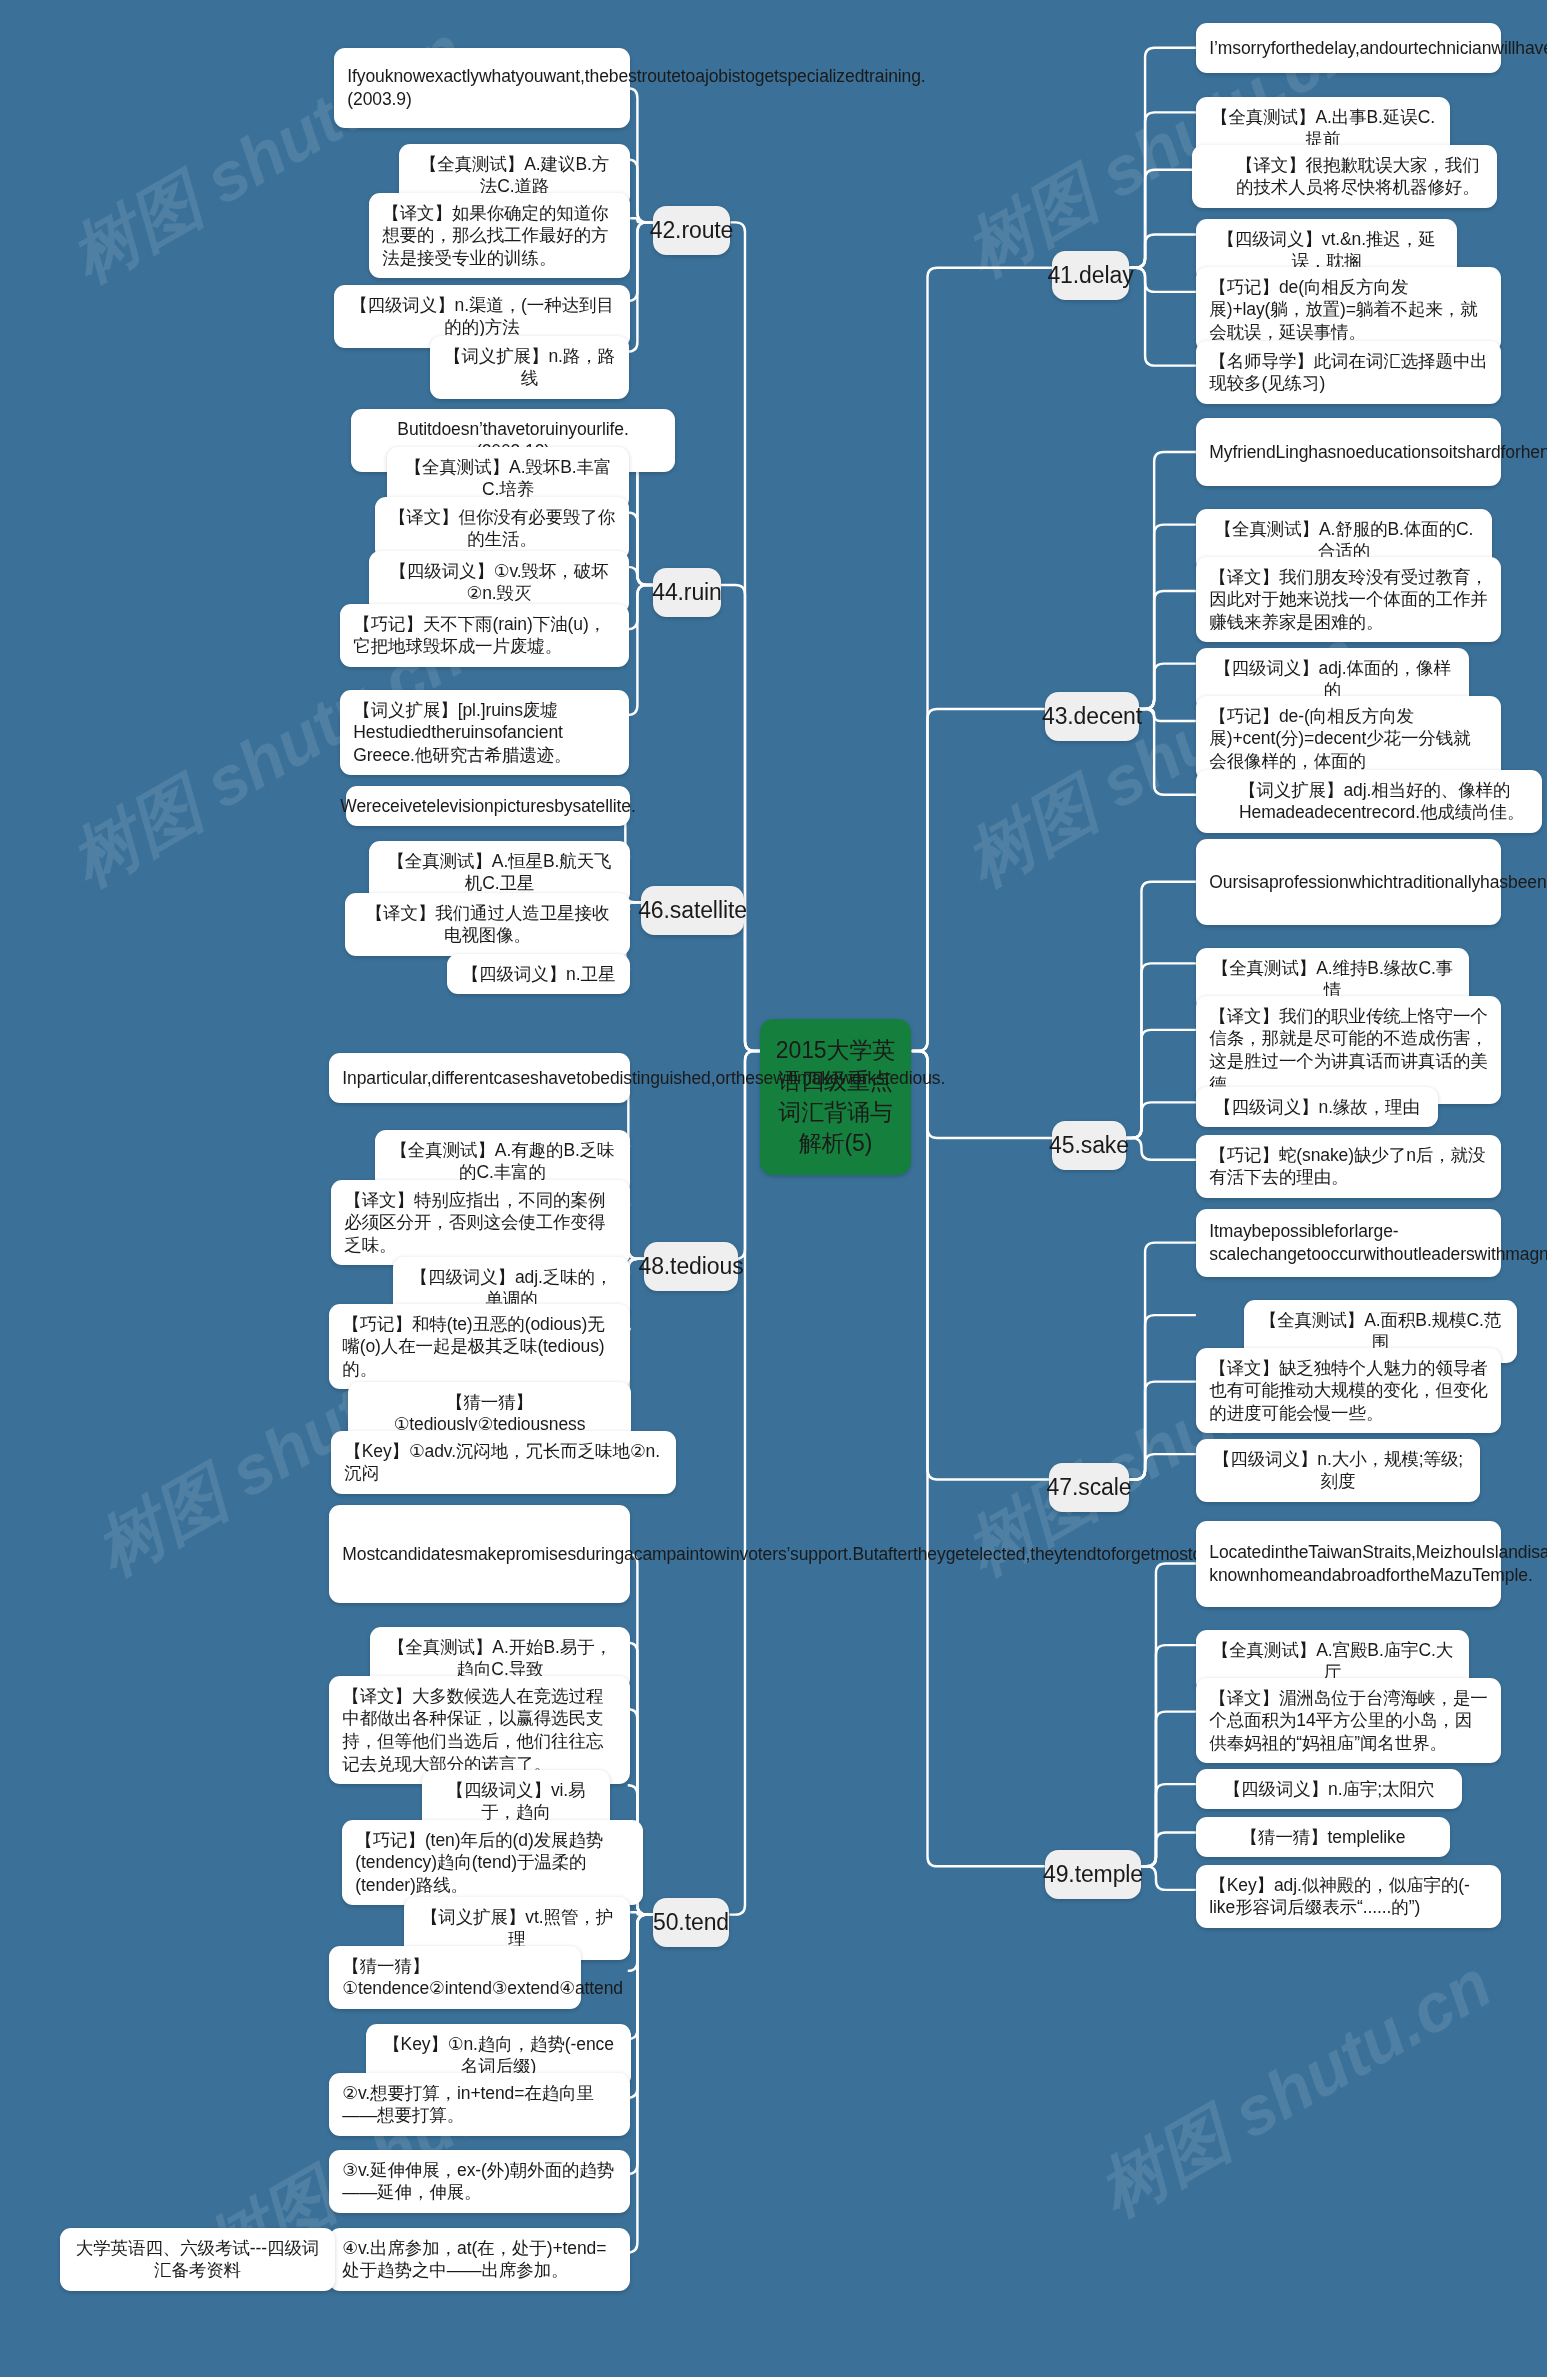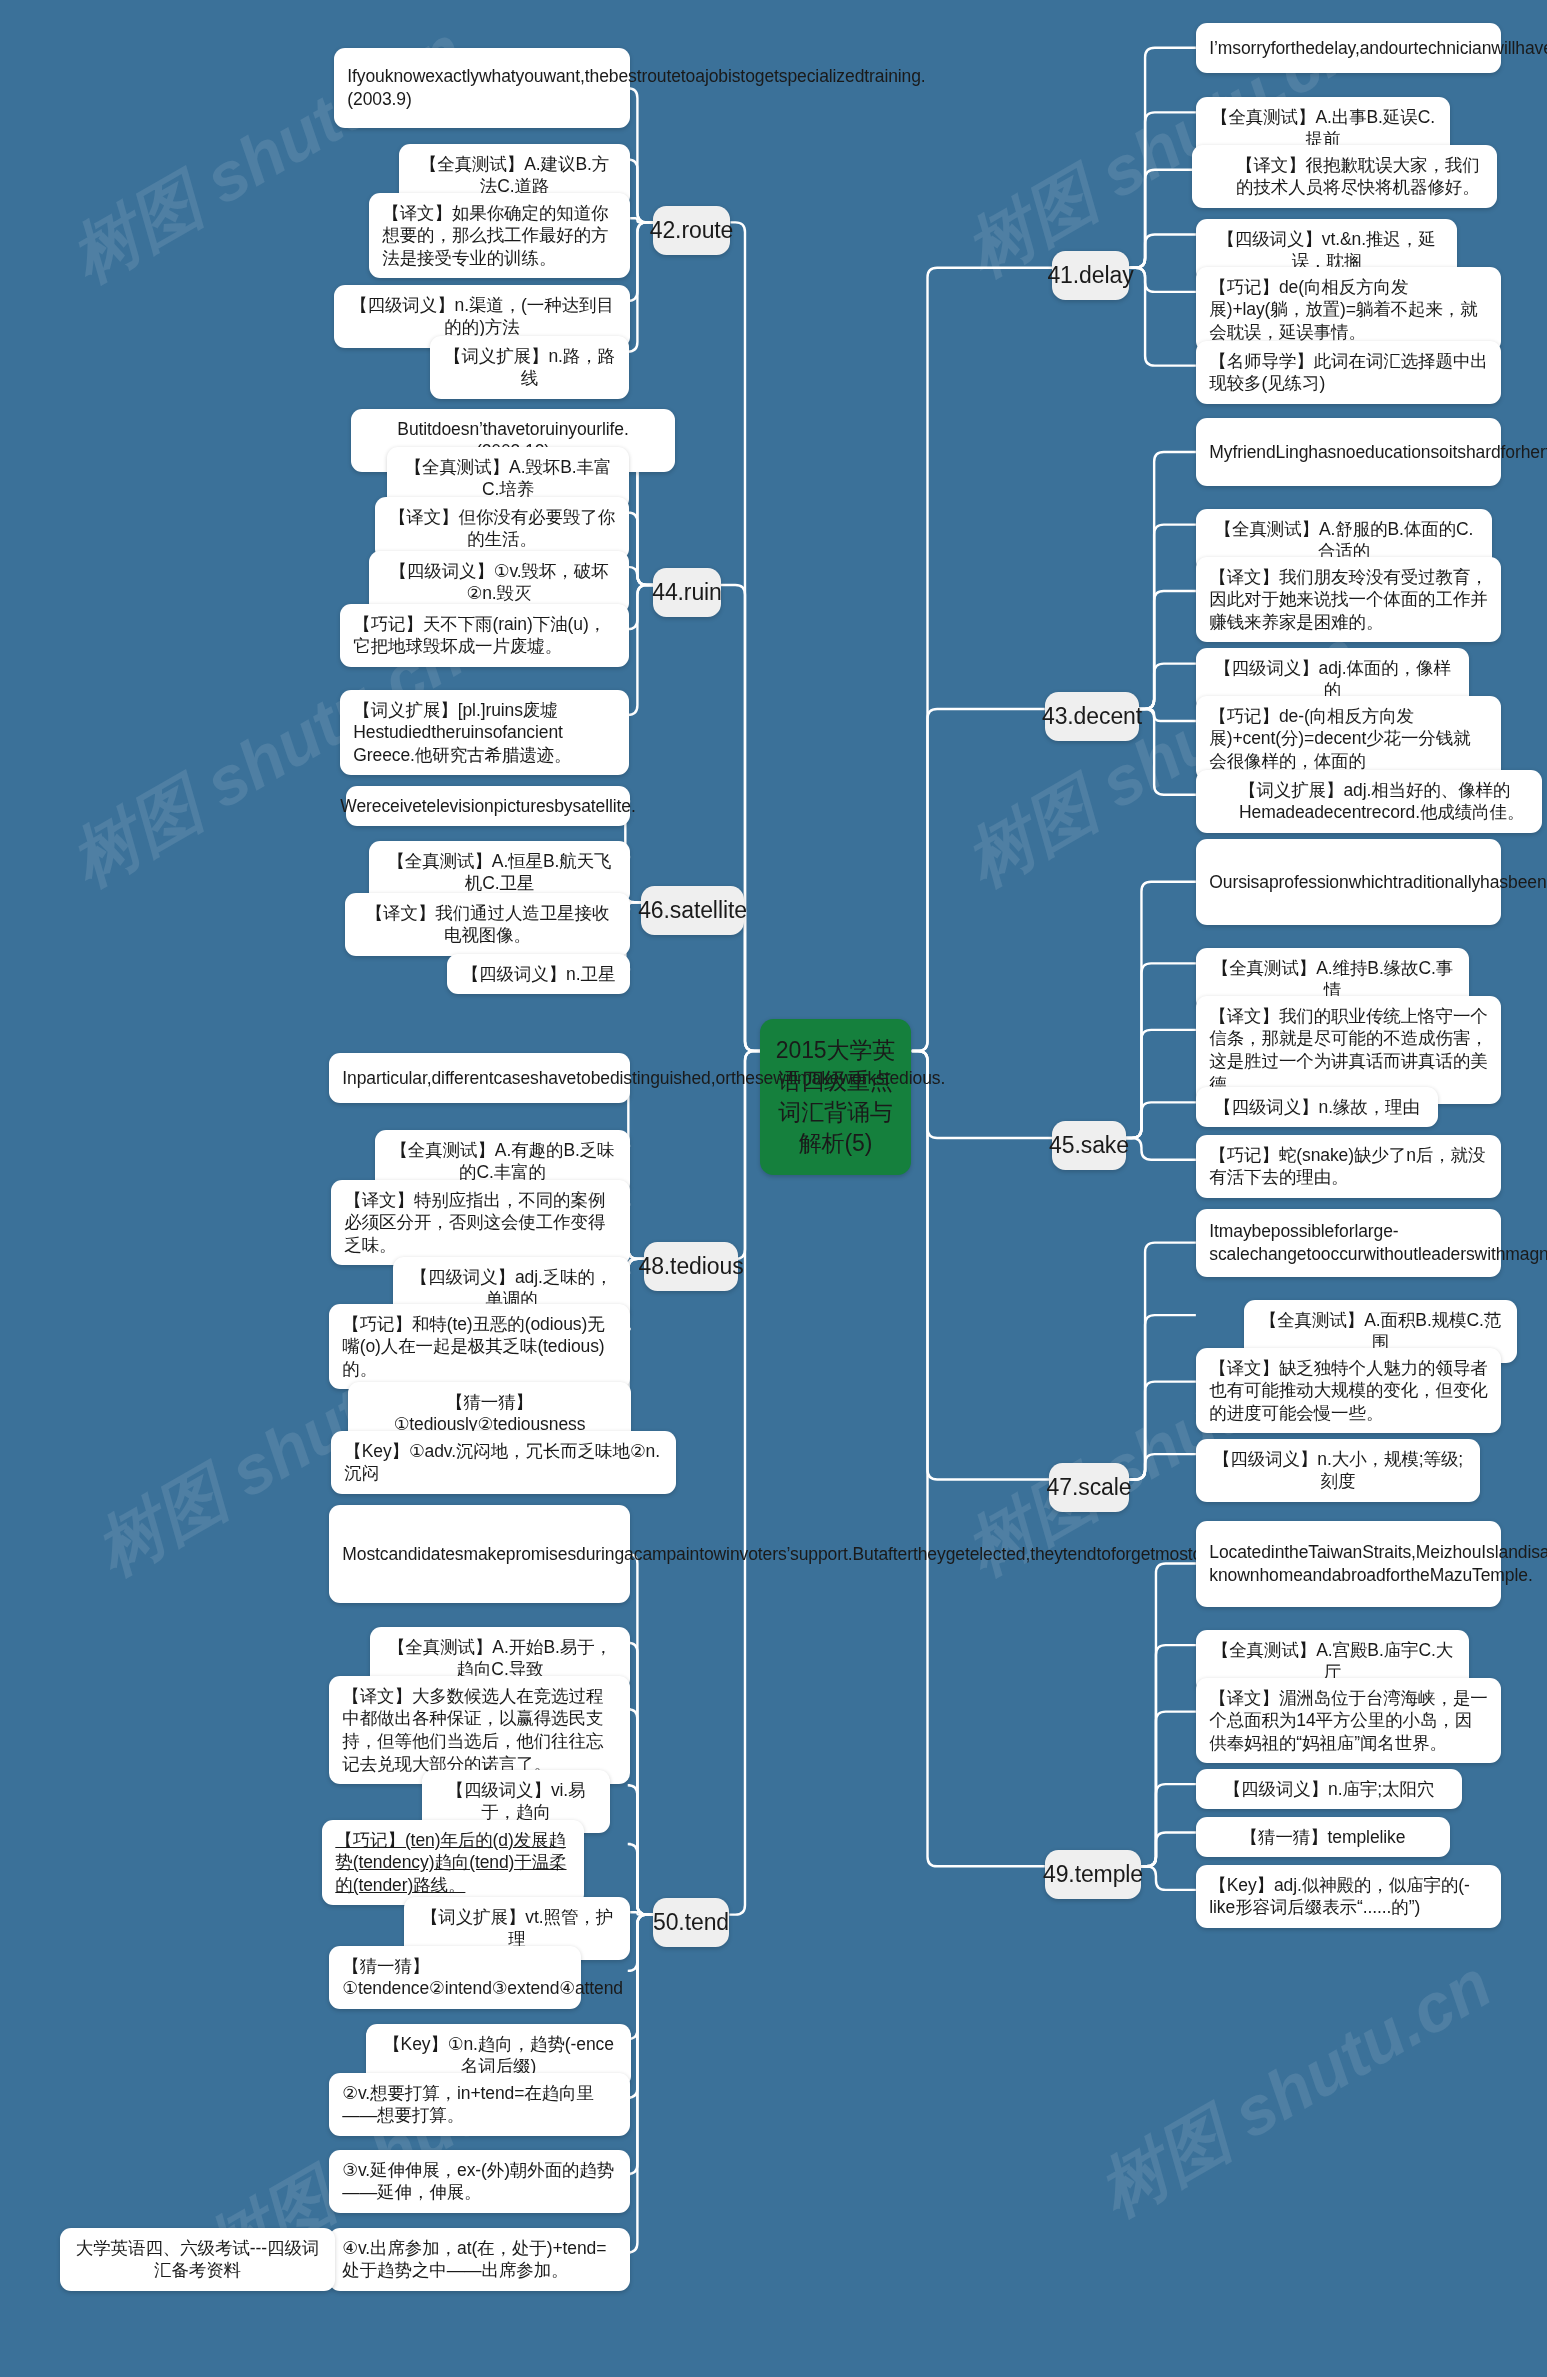--- a/index.html
+++ b/index.html
@@ -239,21 +239,21 @@
       </div>
       <div class="node leaf c" style="left: 370px; top: 1627px; width: 260px; min-height: 31px;">
         <span>【全真测试】A.开始B.易于，趋向C.导致</span>
       </div>
       <div class="node leaf l" style="left: 329px; top: 1676px; width: 301px; min-height: 68px;">
         <span>【译文】大多数候选人在竞选过程中都做出各种保证，以赢得选民支持，但等他们当选后，他们往往忘记去兑现大部分的诺言了。</span>
       </div>
       <div class="node leaf c" style="left: 422px; top: 1770px; width: 188px; min-height: 31px;">
         <span>【四级词义】vi.易于，趋向</span>
       </div>
-      <div class="node leaf l" style="left: 322px; top: 1820px; width: 262px; min-height: 50px; text-decoration: underline;">
+      <div class="node leaf l" style="left: 342px; top: 1820px; width: 301px; min-height: 50px;">
         <span>【巧记】(ten)年后的(d)发展趋势(tendency)趋向(tend)于温柔的(tender)路线。</span>
       </div>
       <div class="node leaf c" style="left: 404px; top: 1897px; width: 226px; min-height: 31px;">
         <span>【词义扩展】vt.照管，护理</span>
       </div>
       <div class="node leaf l" style="left: 329px; top: 1946px; width: 252px; min-height: 50px;">
         <span>【猜一猜】①tendence②intend③extend④attend</span>
       </div>
       <div class="node leaf c" style="left: 366px; top: 2024px; width: 265px; min-height: 31px;">
         <span>【Key】①n.趋向，趋势(-ence名词后缀)</span>

